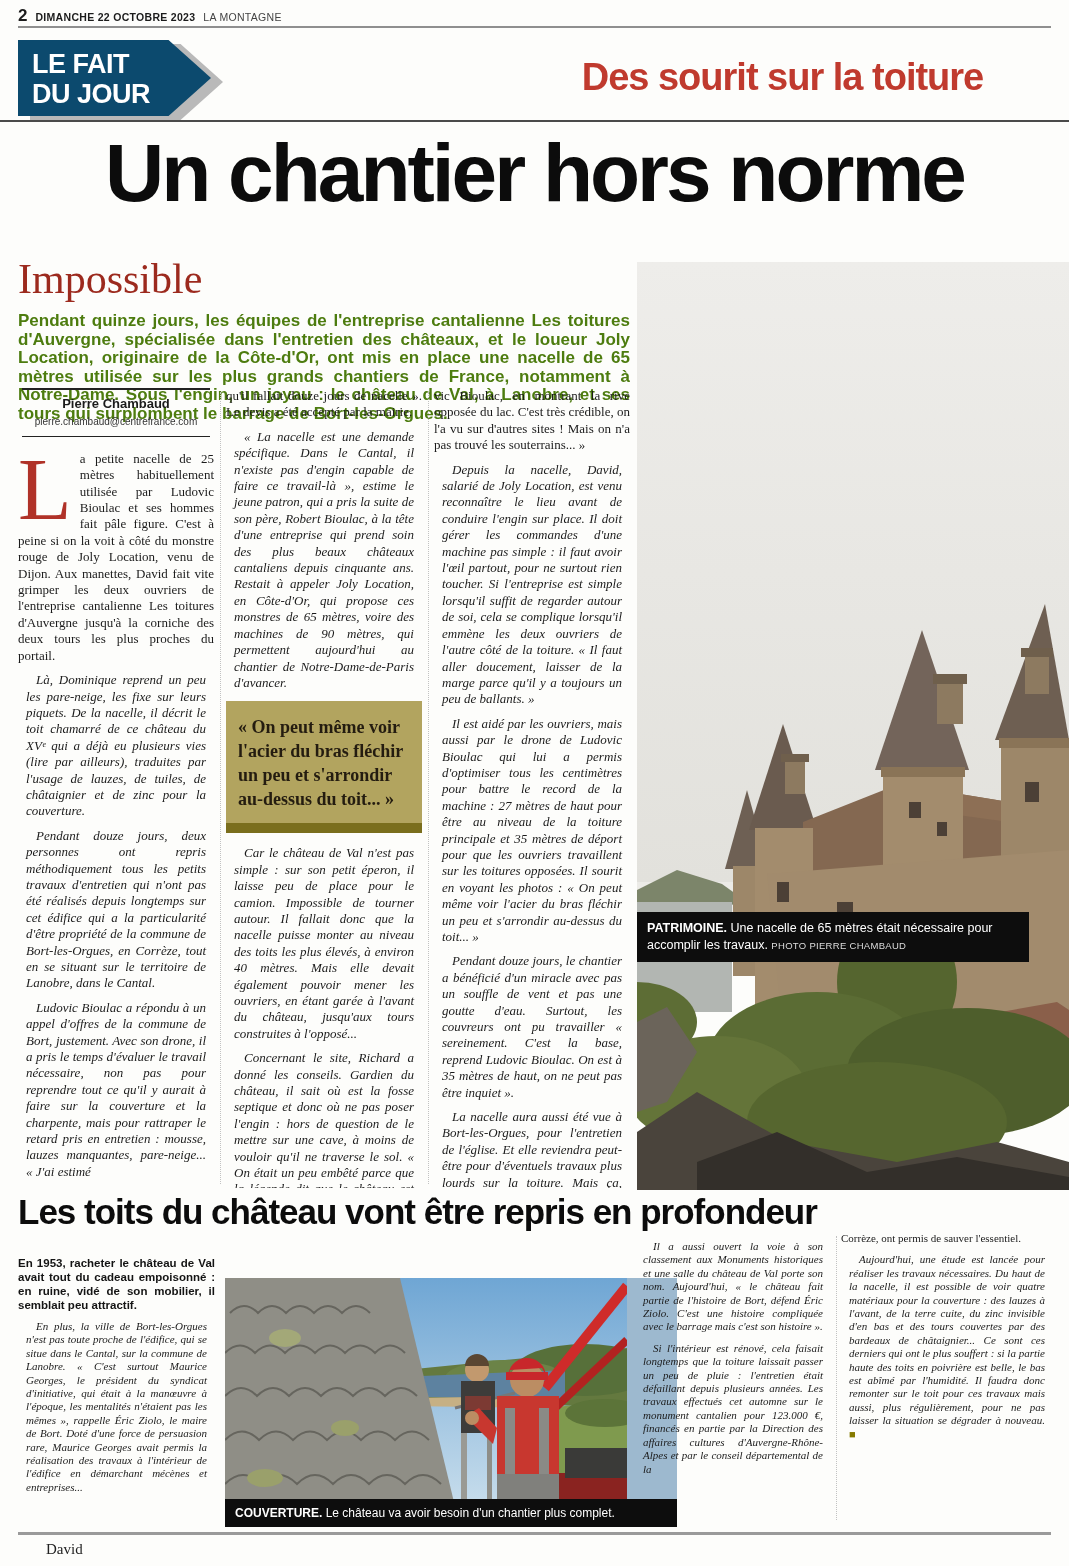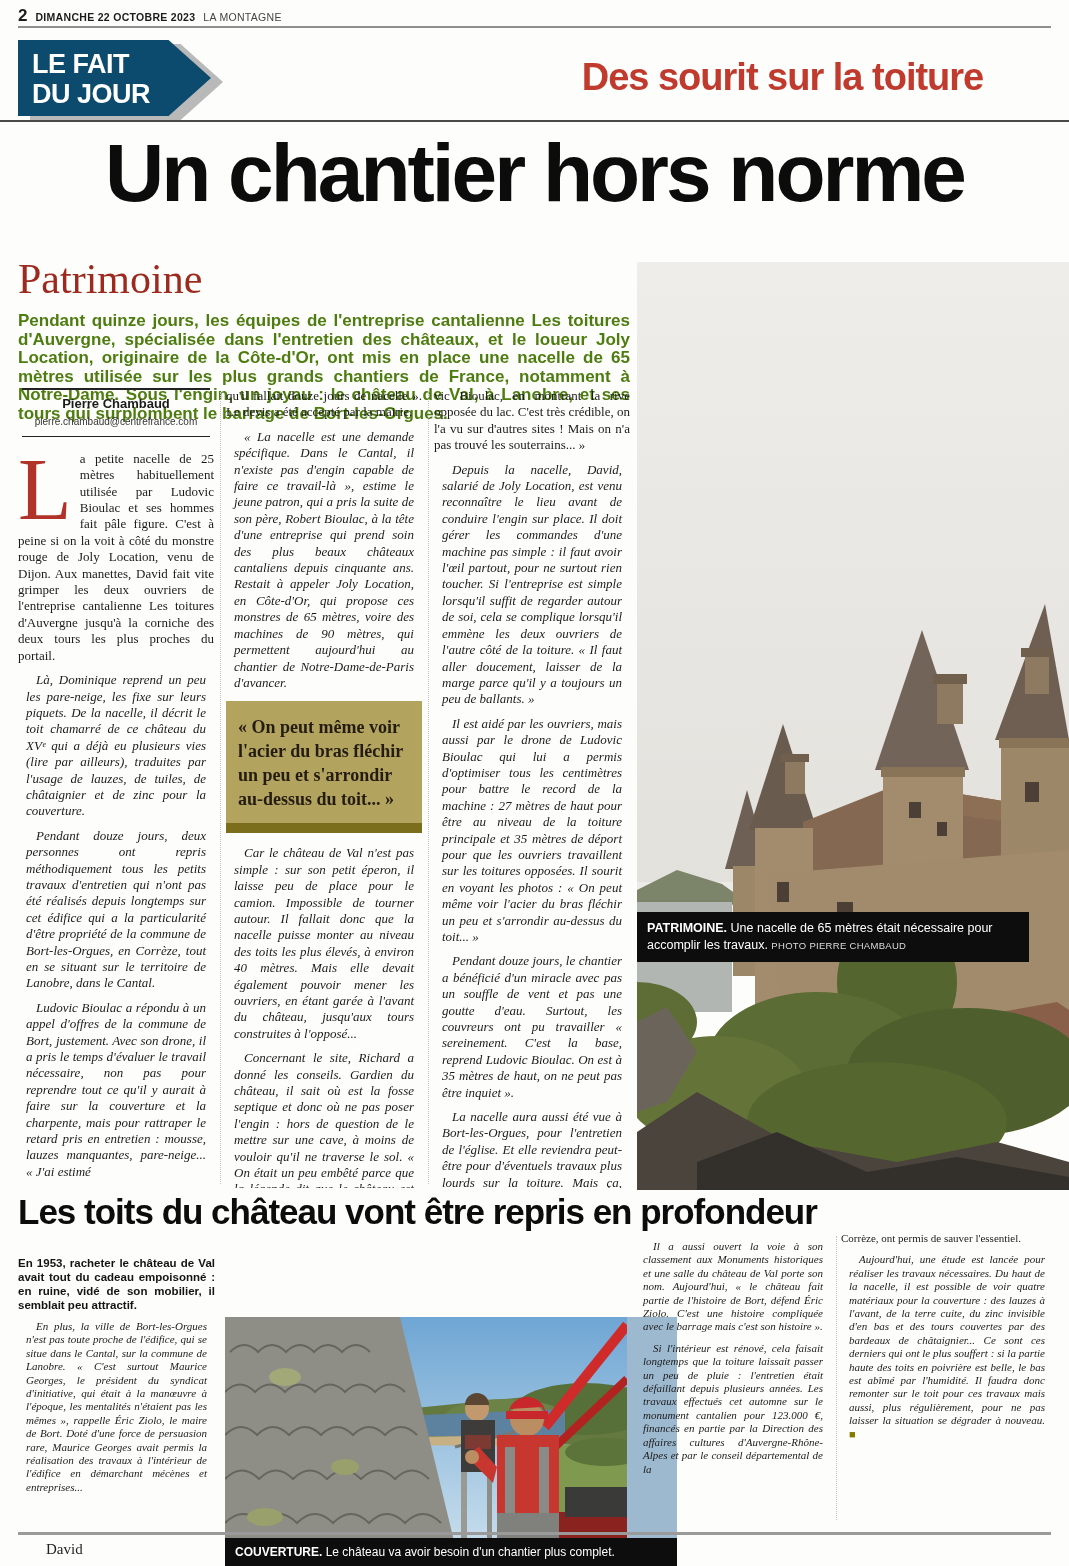--- a/index.html
+++ b/index.html
@@ -82,21 +82,21 @@
   .colA{position:absolute;left:18px;top:1256px;width:197px;height:268px;overflow:hidden;
         text-align:justify;font-size:11px;line-height:13.4px;}
   .bold-intro{margin:0;font-family:"Liberation Sans", sans-serif;font-weight:bold;
         font-size:11.5px;line-height:14px;text-indent:0;text-align:justify;color:#141414;}
   .colB{position:absolute;left:635px;top:1232px;width:196px;height:292px;overflow:hidden;
         text-align:justify;font-size:11px;line-height:13.4px;}
   .colC{position:absolute;left:841px;top:1232px;width:212px;height:292px;overflow:hidden;
         text-align:justify;font-size:11px;line-height:13.4px;}
   .r3{top:1236px;left:836px;height:284px;position:absolute;border-left:1px dotted #c2c2c2;width:0;}
 
-  .photo2{position:absolute;left:225px;top:1317px;width:452px;height:249px;margin:0;background:#9db9cf;}
+  .photo2{position:absolute;left:225px;top:1278px;width:452px;height:249px;margin:0;background:#9db9cf;}
   .photo2-caption{position:absolute;left:0;bottom:0;width:100%;box-sizing:border-box;background:#0d0d0d;
         color:#fff;font-family:"Liberation Sans", sans-serif;font-size:12px;line-height:14px;
         padding:7px 10px;}
   .photo2-caption .cap-label{font-weight:bold;}
 
   
   .footer-rule{position:absolute;left:18px;top:1532px;width:1033px;height:3px;background:#9a9a9a;}
   .footer-section{position:absolute;left:46px;top:1541px;font-family:"Liberation Serif", serif;
         font-size:15px;color:#222;}
 </style>
@@ -117,21 +117,21 @@
     <div class="badge">
       <div>LE FAIT</div>
       <div>DU JOUR</div>
     </div>
   </div>
   <div class="kicker-headline">Des sourit sur la toiture</div>
   <div class="top-rule"></div>
 
   <h1 class="main-headline">Un chantier hors norme</h1>
 
-  <h2 class="section-title">Patrimoine</h2>
+  <h2 class="section-title">Impossible</h2>
   <p class="lead">Pendant quinze jours, les équipes de l'entreprise cantalienne Les toitures d'Auvergne, spécialisée dans l'entretien des châteaux, et le loueur Joly Location, originaire de la Côte-d'Or, ont mis en place une nacelle de 65 mètres utilisée sur les plus grands chantiers de France, notamment à Notre-Dame. Sous l'engin, un joyau : le château de Val, à Lanobre, et ses tours qui surplombent le barrage de Bort-les-Orgues.</p>
 
   <div class="cols">
     <div class="col col1">
       <div class="byline">
         <span class="author">Pierre Chambaud</span>
         <span class="email">pierre.chambaud@centrefrance.com</span>
       </div>
       <p class="noindent"><span class="dropcap">L</span><span>a petite nacelle de 25 mètres habituellement utilisée par Ludovic Bioulac et ses hommes fait pâle figure. C'est à peine si on la voit à côté du monstre rouge de Joly Location, venu de Dijon. Aux manettes, David fait vite grimper les deux ouvriers de l'entreprise cantalienne Les toitures d'Auvergne jusqu'à la corniche des deux tours les plus proches du portail.</span></p>
       <div class="grafs">

